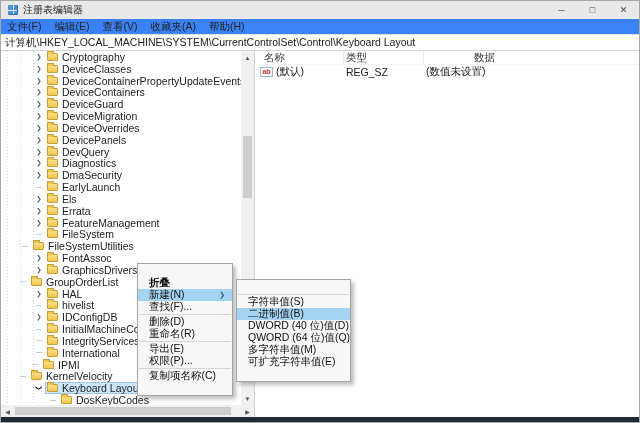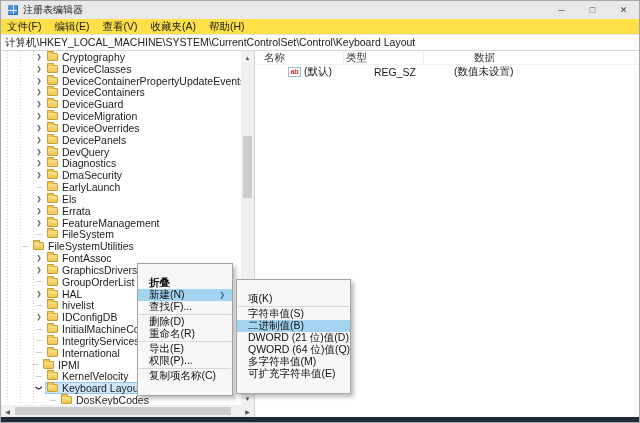--- a/index.html
+++ b/index.html
@@ -12,21 +12,21 @@
   .titlebar { position:absolute; left:0; top:0; right:0; height:18px; background:#e9e9e9; display:flex; align-items:center; }
   .appicon { width:10px; height:10px; margin:0 5px 0 7px; background:#4a94d8; border-radius:1px;
              background-image:linear-gradient(#e9f2fb,#e9f2fb),linear-gradient(#e9f2fb,#e9f2fb);
              background-size:10px 1px,1px 10px; background-position:center; background-repeat:no-repeat;
              box-shadow: inset -1px -1px 0 #2c6cab; }
   .title { font-size:10px; color:#222; }
   .controls { margin-left:auto; display:flex; height:18px; }
   .wc { width:31px; height:18px; display:flex; align-items:center; justify-content:center; font-size:9px; color:#444; }
 
   
-  .menubar { position:absolute; left:0; top:18px; right:0; height:15px; background:#fde047; display:flex; align-items:center; padding-left:6px; gap:13px; font-size:10.5px; color:#222; }
+  .menubar { position:absolute; left:0; top:18px; right:0; height:15px; background:#3b82f6; display:flex; align-items:center; padding-left:6px; gap:13px; font-size:10.5px; color:#222; }
   .menubar span { cursor:default; }
 
   
   .addressbar { position:absolute; left:0; top:33px; right:0; height:17px; background:#fff; border-top:1px solid #e3e3e3; border-bottom:1px solid #d6d6d6; display:flex; align-items:center; padding-left:4px; color:#222; }
 
   
   .main { position:absolute; left:0; top:50px; right:0; bottom:5px; }
   .tree-pane { position:absolute; left:0; top:0; bottom:0; width:254px; background:#fff; border-right:1px solid #d4d4d4; overflow:hidden; }
   .right-pane { position:absolute; left:255px; top:0; right:0; bottom:0; background:#fff; overflow:hidden; }
 
@@ -57,21 +57,21 @@
   .hthumb { position:absolute; left:14px; width:216px; top:2px; bottom:2px; background:#cdcdcd; }
 
   
   .list-header { display:flex; height:14px; border-bottom:1px solid #f2f2f2; color:#3a3a3a; }
   .hcell { display:flex; align-items:center; border-right:1px solid #ececec; padding-left:8px; }
   .hcell.c1 { width:88px; }
   .hcell.c2 { width:80px; padding-left:2px; }
   .hcell.c3 { flex:1; padding-left:2px; border-right:none;margin-left:48px; }
   .list-row { display:flex; height:13px; align-items:center; color:#1c1c1c; }
   .lcell { display:flex; align-items:center; overflow:hidden; white-space:nowrap; }
-  .lcell.c1 { width:88px; padding-left:4px;margin-left:28px; }
+  .lcell.c1 { width:88px; padding-left:4px; }
   .lcell.c2 { width:80px; padding-left:2px; }
   .lcell.c3 { flex:1; padding-left:2px; }
   .ab-icon { flex:0 0 auto; width:13px; height:10px; margin-right:3px; border:1px solid #9cb8d4; background:#fefefe; color:#c2342a; font-size:7px; line-height:8px; font-weight:bold; text-align:center; }
   .ab-icon::before { content:"ab"; }
 
   
   .cmenu { position:absolute; background:#f7f7f7; border:1px solid #a3a3a3; box-shadow:3px 3px 4px rgba(0,0,0,.25); padding:13px 0; z-index:10; }
   #context-menu { left:136px; top:262px; width:96px; }
   #submenu { left:235px; top:278px; width:115px; z-index:11; }
   .mi { height:12px; display:flex; align-items:center; justify-content:space-between; padding:0 7px 0 11px; color:#111; white-space:nowrap; }
@@ -244,21 +244,21 @@
               <span class="tree-label">FontAssoc</span>
             </span>
           </div>
           <div class="tree-row" style="top: 212.94px; padding-left: 32px;">
             <span class="tw arrow-collapsed">❯</span>
             <span class="row-content">
               <span class="folder"></span>
               <span class="tree-label">GraphicsDrivers</span>
             </span>
           </div>
-          <div class="tree-row" style="top: 224.77px; padding-left: 32px;">
+          <div class="tree-row" style="top: 224.77px; padding-left: 16px;">
             <span class="tw leaf-stub"></span>
             <span class="row-content">
               <span class="folder"></span>
               <span class="tree-label">GroupOrderList</span>
             </span>
           </div>
           <div class="tree-row" style="top: 236.6px; padding-left: 32px;">
             <span class="tw arrow-collapsed">❯</span>
             <span class="row-content">
               <span class="folder"></span>
@@ -300,21 +300,21 @@
               <span class="tree-label">International</span>
             </span>
           </div>
           <div class="tree-row" style="top: 307.58px; padding-left: 28px;">
             <span class="tw leaf-stub"></span>
             <span class="row-content">
               <span class="folder"></span>
               <span class="tree-label">IPMI</span>
             </span>
           </div>
-          <div class="tree-row" style="top: 319.41px; padding-left: 32px;">
+          <div class="tree-row" style="top: 319.41px; padding-left: 16px;">
             <span class="tw leaf-stub"></span>
             <span class="row-content">
               <span class="folder"></span>
               <span class="tree-label">KernelVelocity</span>
             </span>
           </div>
           <div class="tree-row selected" style="top: 331.24px; padding-left: 32px;">
             <span class="tw arrow-expanded">❯</span>
             <span class="row-content">
               <span class="folder"></span>
@@ -386,32 +386,29 @@
       </div>
       <div class="mi">
         <span>权限(P)...</span>
       </div>
       <div class="sep"></div>
       <div class="mi">
         <span>复制项名称(C)</span>
       </div>
     </div>
   <div id="submenu" class="cmenu">
-      <div class="mi">
-        <span>项(K)</span>
-      </div>
       <div class="sep"></div>
       <div class="mi">
         <span>字符串值(S)</span>
       </div>
       <div class="mi hl">
         <span>二进制值(B)</span>
       </div>
       <div class="mi">
-        <span>DWORD (21 位)值(D)</span>
+        <span>DWORD (40 位)值(D)</span>
       </div>
       <div class="mi">
         <span>QWORD (64 位)值(Q)</span>
       </div>
       <div class="mi">
         <span>多字符串值(M)</span>
       </div>
       <div class="mi">
         <span>可扩充字符串值(E)</span>
       </div>

